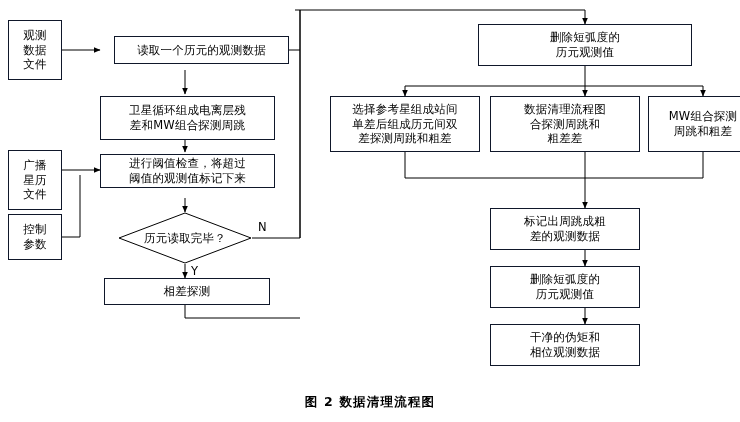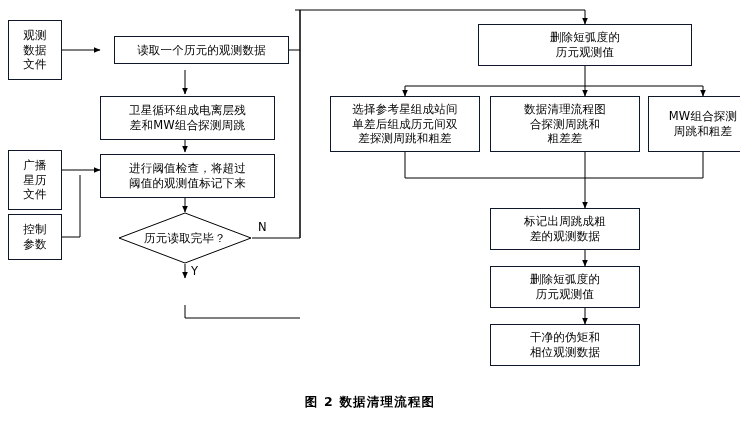--- a/index.html
+++ b/index.html
@@ -137,33 +137,34 @@
 文件</div>
 
   <div class="box" style="left:8px; top:214px; width:54px; height:46px;">控制
 参数</div>
 
   <div class="box" style="left:100px; top:36px; width:175px; height:28px;margin-left:14px;">读取一个历元的观测数据</div>
 
   <div class="box" style="left:100px; top:96px; width:175px; height:44px;">卫星循环组成电离层残
 差和MW组合探测周跳</div>
 
-  <div class="box" style="left:100px; top:154px; width:175px; height:44px;">进行阈值检查，将超过
+  <div class="box" style="left:100px; top:154px; width:175px; height:34px;">进行阈值检查，将超过
 阈值的观测值标记下来</div>
 
   <div class="diamond-wrap" style="left:118px; top:212px; width:134px; height:52px;">
     <svg width="134" height="52" viewBox="0 0 134 52" xmlns="http://www.w3.org/2000/svg">
       <polygon points="67,1 133,26 67,51 1,26" fill="#ffffff" stroke="#000000" stroke-width="1"></polygon>
     </svg>
     <span class="diamond-label">历元读取完毕？</span>
   </div>
 
   <div class="lbl" style="left:258px; top:222px;">N</div>
   <div class="lbl" style="left:191px; top:266px;">Y</div>
 
+  <div class="box" style="left:104px; top:278px; width:166px; height:27px;">相差探测</div>
 
   <div class="box" style="left:478px; top:24px; width:214px; height:42px;">删除短弧度的
 历元观测值</div>
 
   <div class="box" style="left:330px; top:96px; width:150px; height:56px;">选择参考星组成站间
 单差后组成历元间双
 差探测周跳和粗差</div>
 
   <div class="box" style="left:490px; top:96px; width:150px; height:56px;">数据清理流程图
 合探测周跳和

